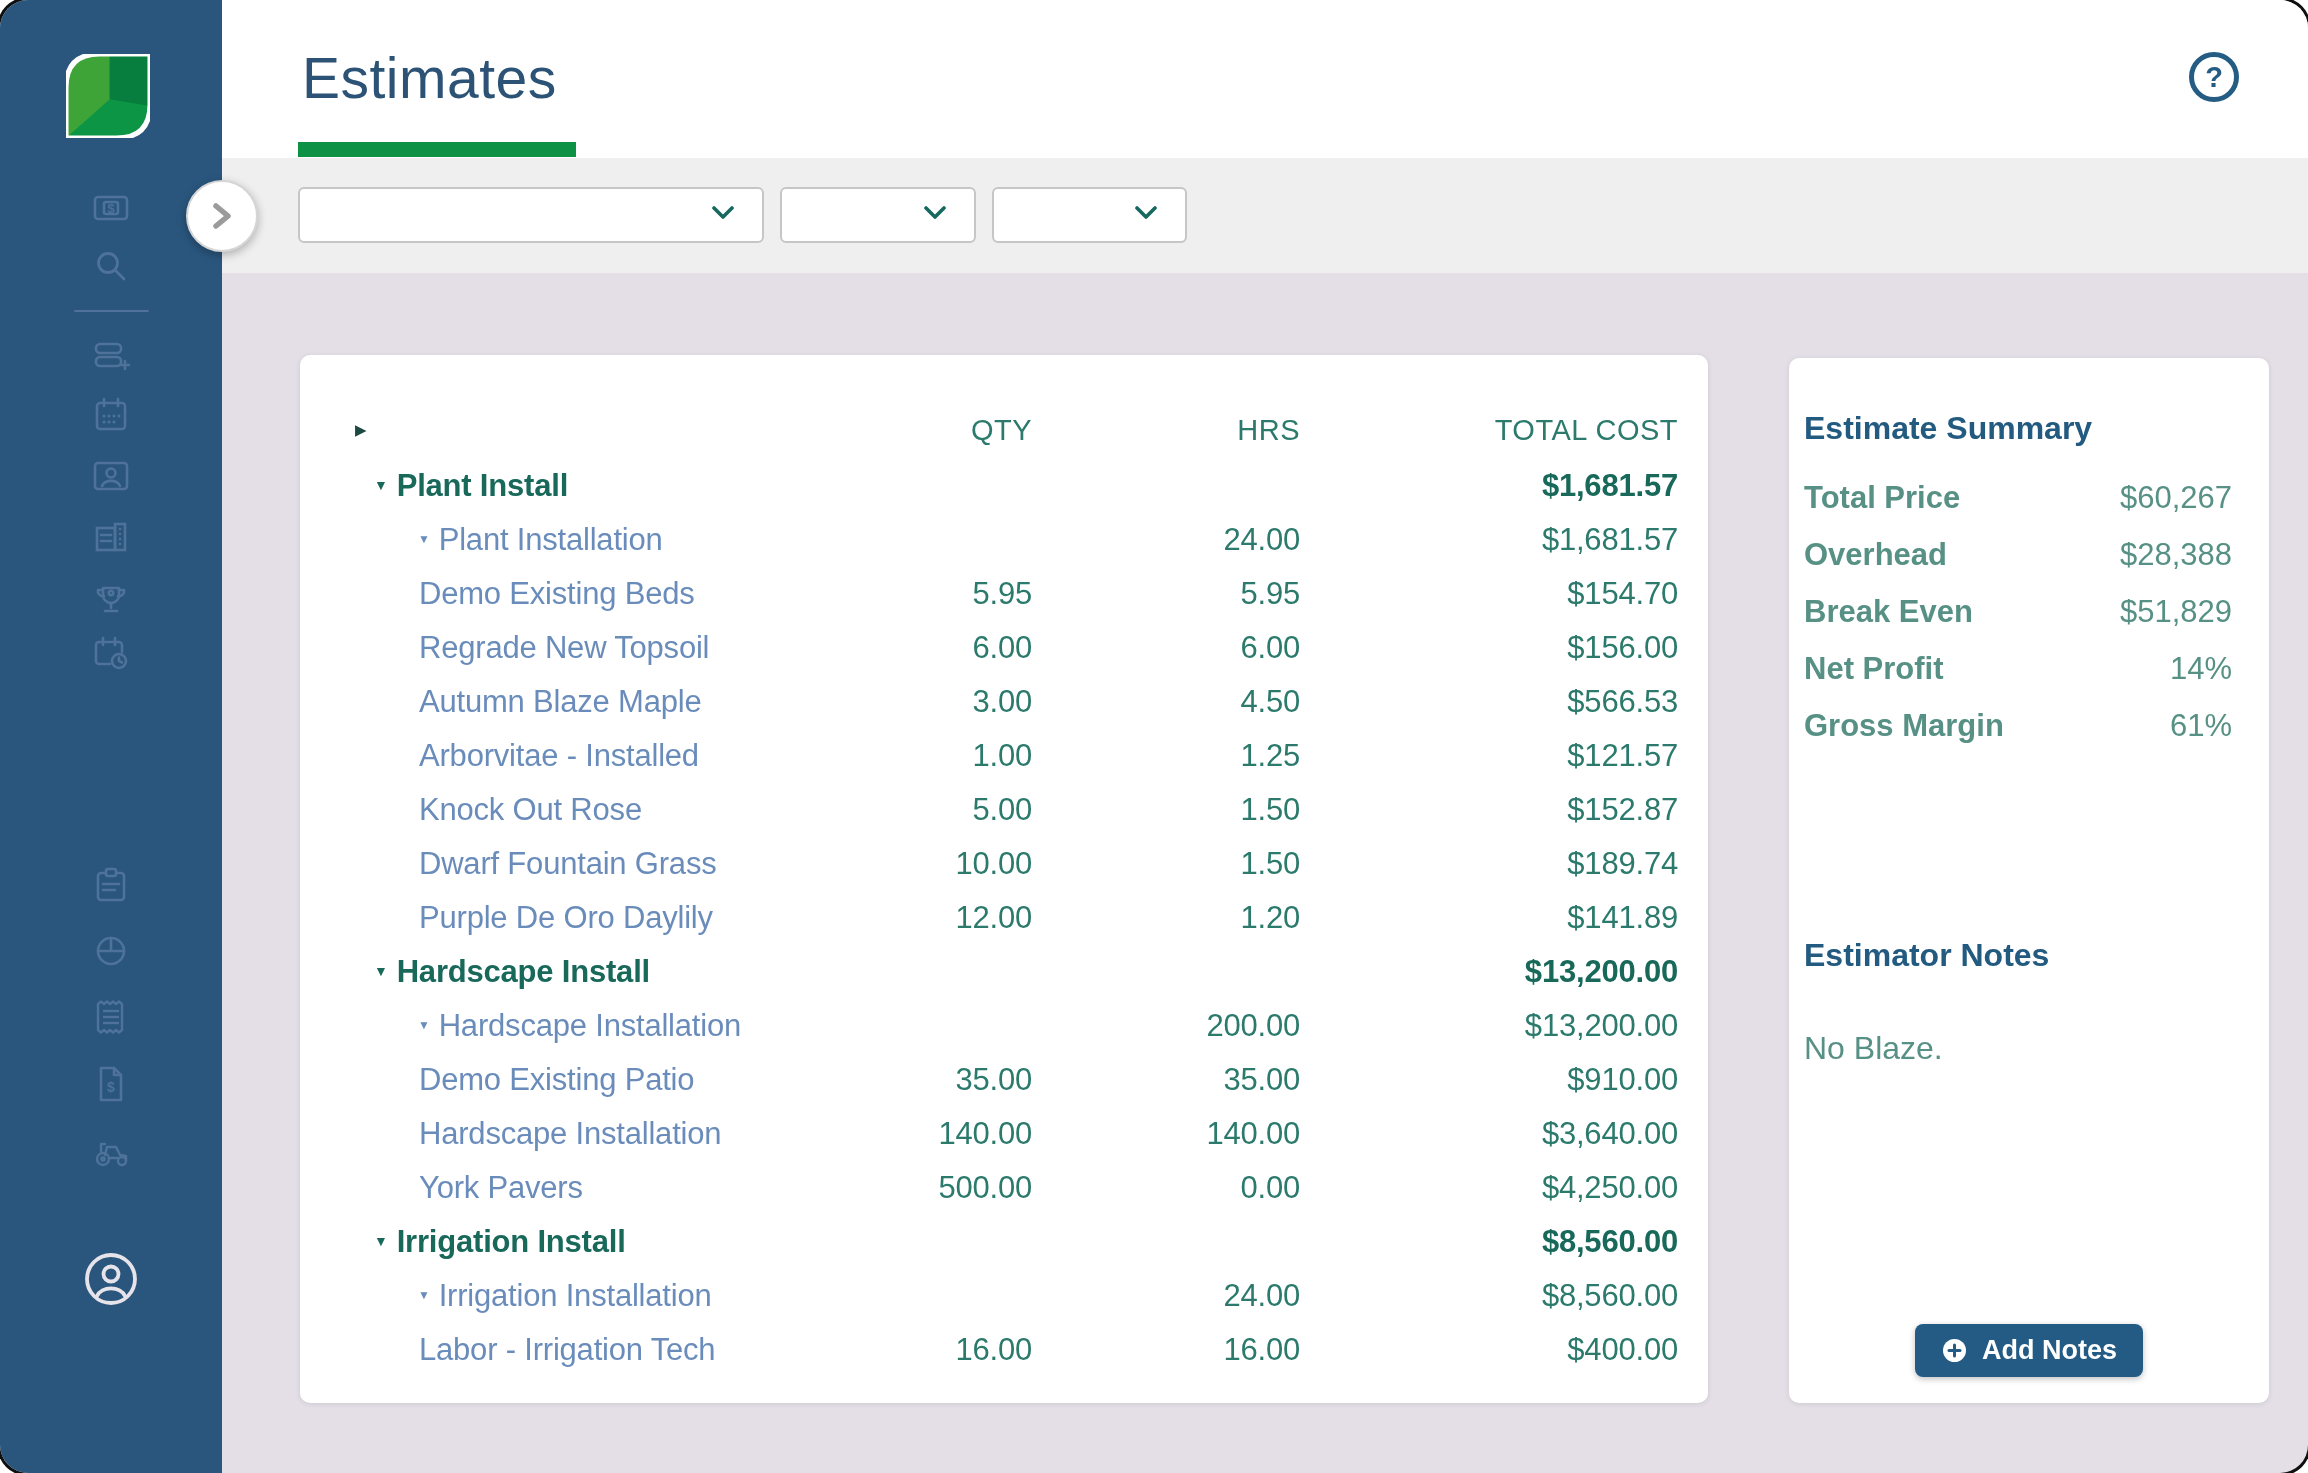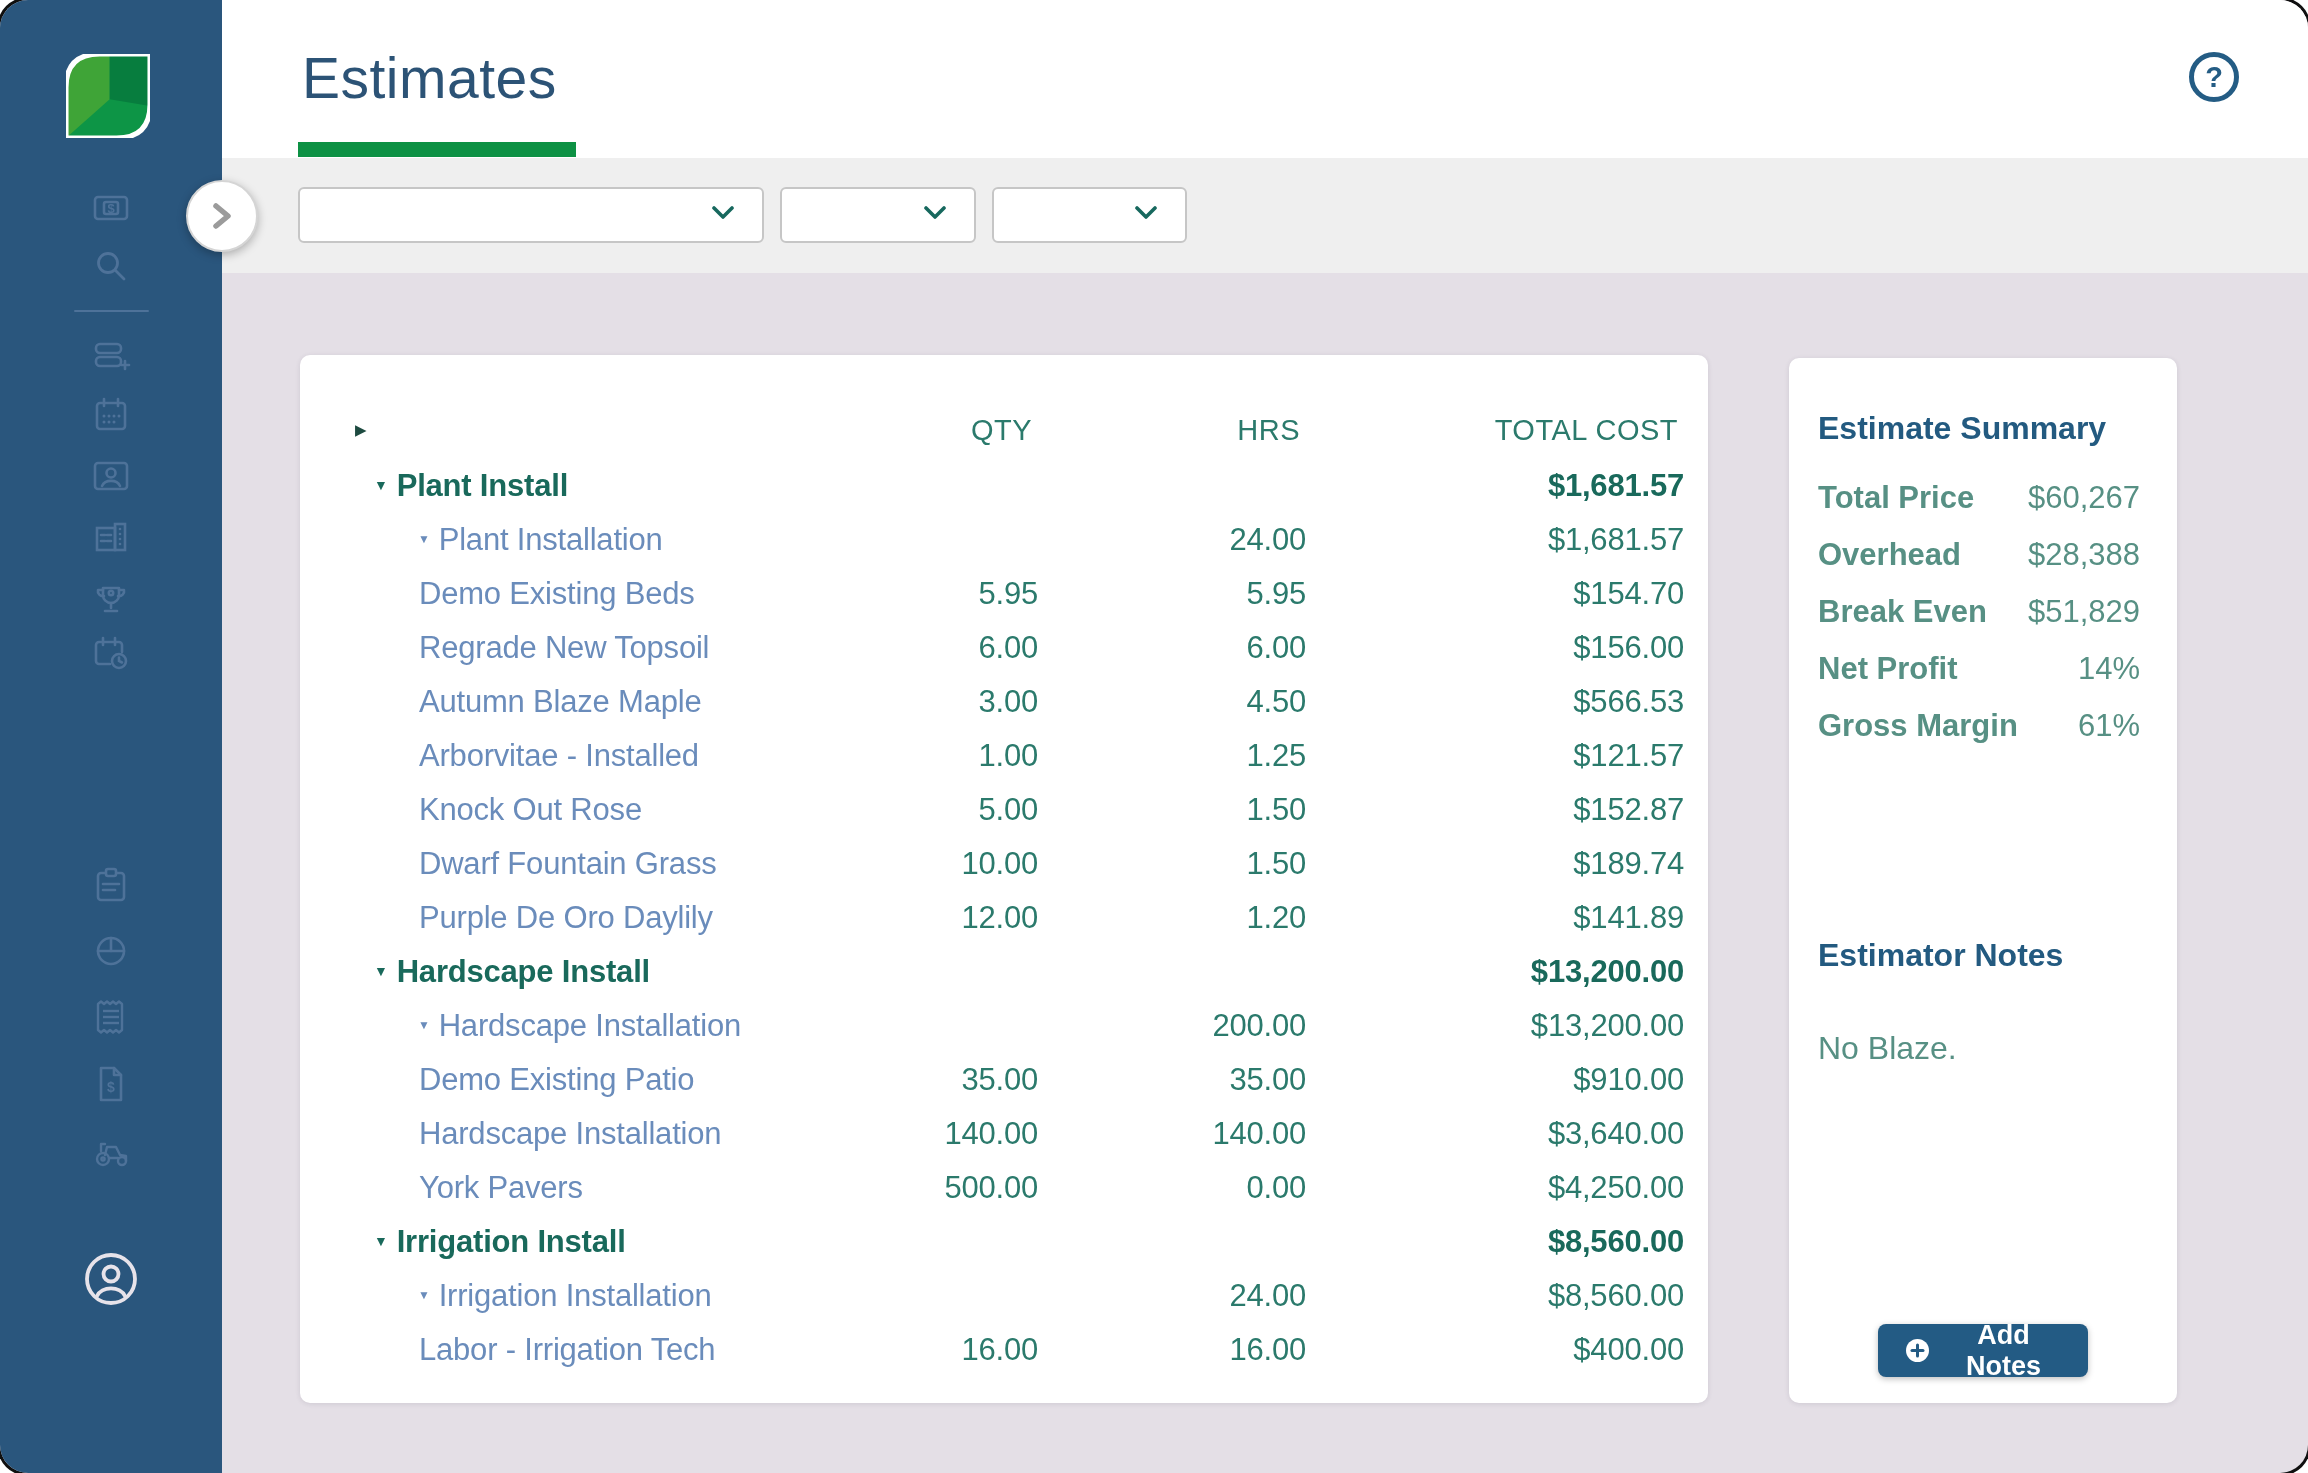--- a/index.html
+++ b/index.html
@@ -24,29 +24,29 @@
   
   .filterbar{position:absolute;left:222px;top:158px;width:2086px;height:115px;background:#EFEFEF;}
   .dropdown{position:absolute;top:187px;height:56px;background:#fff;border:2px solid #C6C6C6;border-radius:6px;
             box-sizing:border-box;display:flex;align-items:center;justify-content:flex-end;padding-right:28px;cursor:pointer;}
   .dd1{left:298px;width:466px;}
   .dd2{left:780px;width:196px;}
   .dd3{left:992px;width:195px;}
   
   .card{position:absolute;background:#ffffff;border-radius:10px;box-shadow:0 1px 5px rgba(60,50,70,.12);}
   .main-card{left:300px;top:355px;width:1408px;height:1048px;padding-top:46px;box-sizing:border-box;}
-  .sum-card{left:1789px;top:358px;width:388px;height:1045px;box-sizing:border-box;padding:0 37px 0 29px;}
+  .sum-card{left:1789px;top:358px;width:480px;height:1045px;box-sizing:border-box;padding:0 37px 0 15px;}
   
   .t-row{display:flex;align-items:center;height:54px;font-size:31px;letter-spacing:-0.2px;}
   .t-head{height:58px;color:#5A968C;font-size:29px;letter-spacing:.5px;}
   .lead-tri{width:74px;padding-left:55px;box-sizing:border-box;font-size:15px;color:#1D4A40;}
   .cell-name{flex:1;display:flex;align-items:center;min-width:0;}
   .cell-qty{width:200px;text-align:right;}
   .cell-hrs{width:268px;text-align:right;}
-  .cell-total{width:378px;text-align:right;padding-right:24px;box-sizing:content-box;}
+  .cell-total{width:378px;text-align:right;padding-right:30px;box-sizing:content-box;}
   .t-head .cell-total{padding-right:30px;}
   .t-row .cell-qty,.t-row .cell-hrs,.t-row .cell-total{color:#2B7A6C;}
   .t-row.group .cell-name{color:#19695B;font-weight:600;padding-left:74px;}
   .t-row.group .cell-total{color:#19695B;font-weight:700;}
   .t-row.subgroup .cell-name{color:#6A8CBB;padding-left:118px;}
   .t-row.item .cell-name{color:#6A8CBB;padding-left:119px;}
   .tri{font-size:14px;margin-right:9px;transform:translateY(-1px);}
   .t-row.subgroup .tri{font-size:12px;}
   
   .panel-title{margin-top:52px;font-size:32px;line-height:36px;font-weight:700;color:#235A80;}

